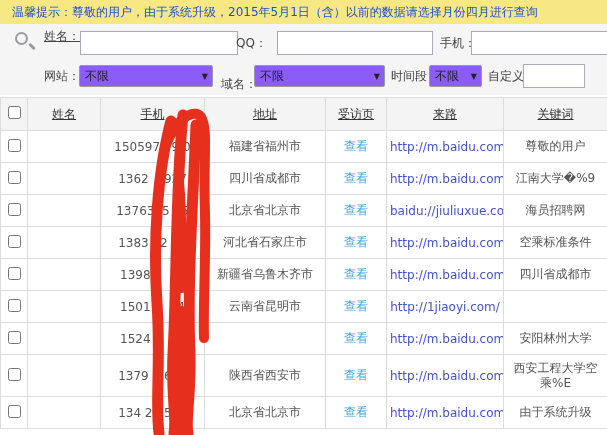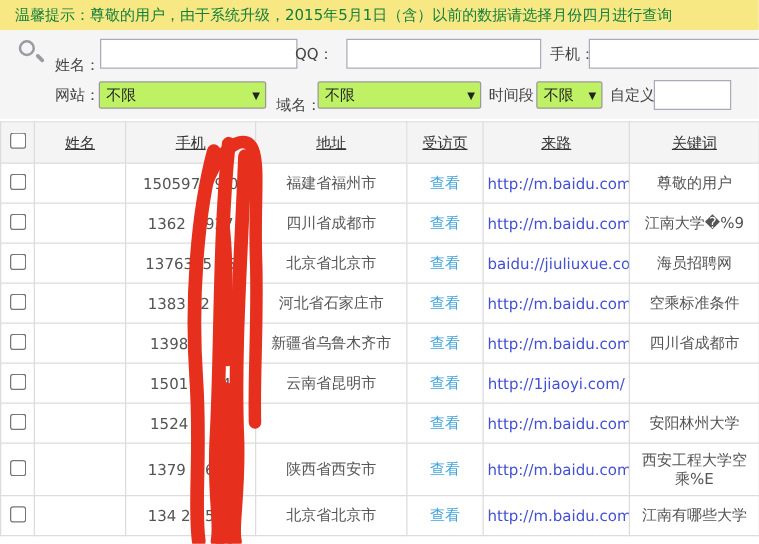--- a/index.html
+++ b/index.html
@@ -1,27 +1,27 @@
 <!DOCTYPE html>
 <html><head>
 <meta charset="utf-8">
 <style>
   * { margin:0; padding:0; box-sizing:border-box; }
   html,body { width:607px; height:435px; overflow:hidden; background:#fff;
     font-family:"DejaVu Sans","Liberation Sans",sans-serif; }
   .notice { position:absolute; left:0; top:0; width:607px; height:24px;
-    background:#f7e884; color:#15803d; font-size:12px; line-height:24px;
+    background:#f7e884; color:#1d4ed8; font-size:12px; line-height:24px;
     padding-left:12px; white-space:nowrap; }
   .filter-panel { position:absolute; left:0; top:24px; width:607px; height:71px;
     background:#f5f5f6; overflow:hidden; }
   .flabel { position:absolute; font-size:12px; color:#444; line-height:24px; white-space:nowrap; }
   .finput { position:absolute; height:24px; border:1px solid #aab; background:#fff;
     font-size:12px; padding:0 4px; color:#333; outline:none; }
   .fselect { position:absolute; height:22px; border:1px solid #999; border-radius:2px;
-    background:#bef264; font-size:12px; line-height:20px; padding:0 16px 0 5px;
+    background:#8b5cf6; font-size:12px; line-height:20px; padding:0 16px 0 5px;
     color:#222; cursor:default; }
   .fselect .arrow { position:absolute; right:4px; top:7px; font-size:8px; color:#222; line-height:8px; }
   .mag { position:absolute; left:14px; top:7px; width:22px; height:22px; }
   .mag .lens { position:absolute; left:1px; top:1px; width:13px; height:13px;
     border:2px solid #9a9aa2; border-radius:50%; background:transparent; }
   .mag .handle { position:absolute; left:14px; top:14px; width:8px; height:3px;
     background:#9a9aa2; border-radius:2px; transform:rotate(45deg); }
   table.data { position:absolute; left:0; top:97px; width:607px;
     border-collapse:collapse; table-layout:fixed; font-size:12px; color:#555; }
   table.data th, table.data td { border:1px solid #dcdcdc; text-align:center;
@@ -40,21 +40,21 @@
 <body>
 
 <div class="notice">温馨提示：尊敬的用户，由于系统升级，2015年5月1日（含）以前的数据请选择月份四月进行查询</div>
 
 <div class="filter-panel">
   <span class="mag">
     <span class="lens"></span>
     <span class="handle"></span>
   </span>
 
-  <span class="flabel" style="left:44px; top:16px;">姓名：</span>
+  <span class="flabel" style="left:44px; top:0;text-decoration:underline;">姓名：</span>
   <input class="finput" style="left: 80px; top: 7px; width: 158px;" type="text" value="">
   <span class="flabel" style="left:236px; top:7px;">QQ：</span>
   <input class="finput" style="left: 277px; top: 7px; width: 156px;" type="text" value="">
   <span class="flabel" style="left:440px; top:7px;">手机：</span>
   <input class="finput" style="left: 471px; top: 7px; width: 150px;" type="text" value="">
 
   <span class="flabel" style="left:44px; top:40px;">网站：</span>
   <div class="fselect" style="left:79px; top:41px; width:134px;">
     <span>不限</span>
     <span class="arrow">▼</span>
@@ -170,21 +170,21 @@
     <td><a class="ref">http://m.baidu.com/</a></td>
     <td class="keyword">西安工程大学空乘%E</td>
   </tr>
   <tr>
     <td><input type="checkbox" class="cb" style=""></td>
     <td></td>
     <td class="phone">134 2   553</td>
     <td>北京省北京市</td>
     <td><a class="view">查看</a></td>
     <td><a class="ref">http://m.baidu.com/</a></td>
-    <td class="keyword">江南有哪些大学</td>
+    <td class="keyword">由于系统升级</td>
   </tr>
   </tbody>
 </table>
 
 <svg class="scribble" viewBox="0 0 104 332" xmlns="http://www.w3.org/2000/svg">
   <g fill="none" stroke="#e6301d" stroke-linecap="round">
     <path stroke-width="11" d="M38,18 C24,70 20,140 24,200 C28,260 22,300 26,330"></path>
     <path stroke-width="11" d="M50,12 C42,90 44,180 40,250 C38,295 44,315 41,330"></path>
     <path stroke-width="11" d="M63,22 C60,100 54,180 57,250 C58,295 52,320 55,330"></path>
     <path stroke-width="10" d="M33,42 C45,12 64,4 69,16 C75,30 70,60 72,110 C73,160 70,200 71,235"></path>

